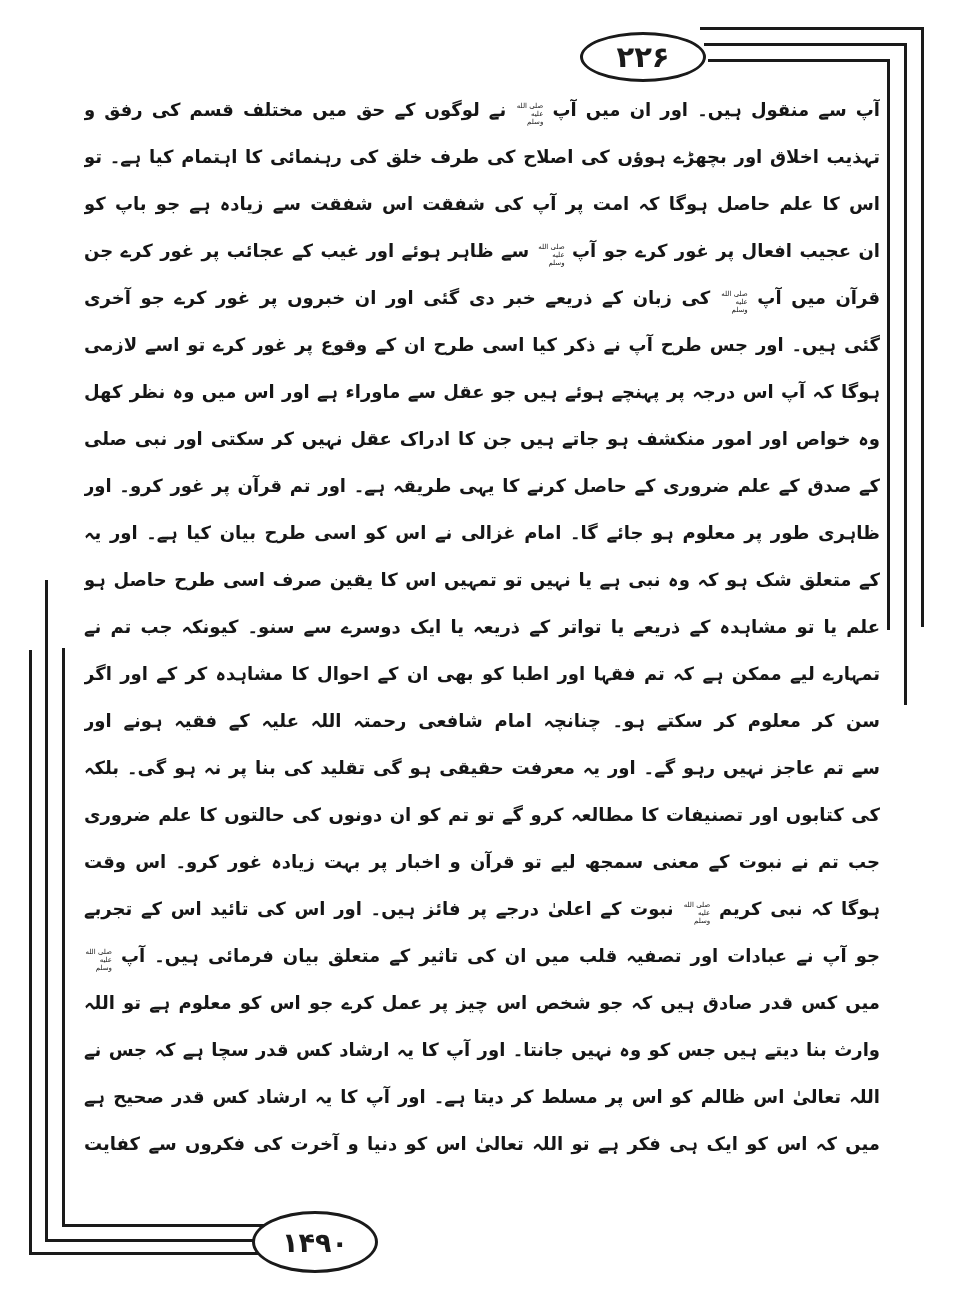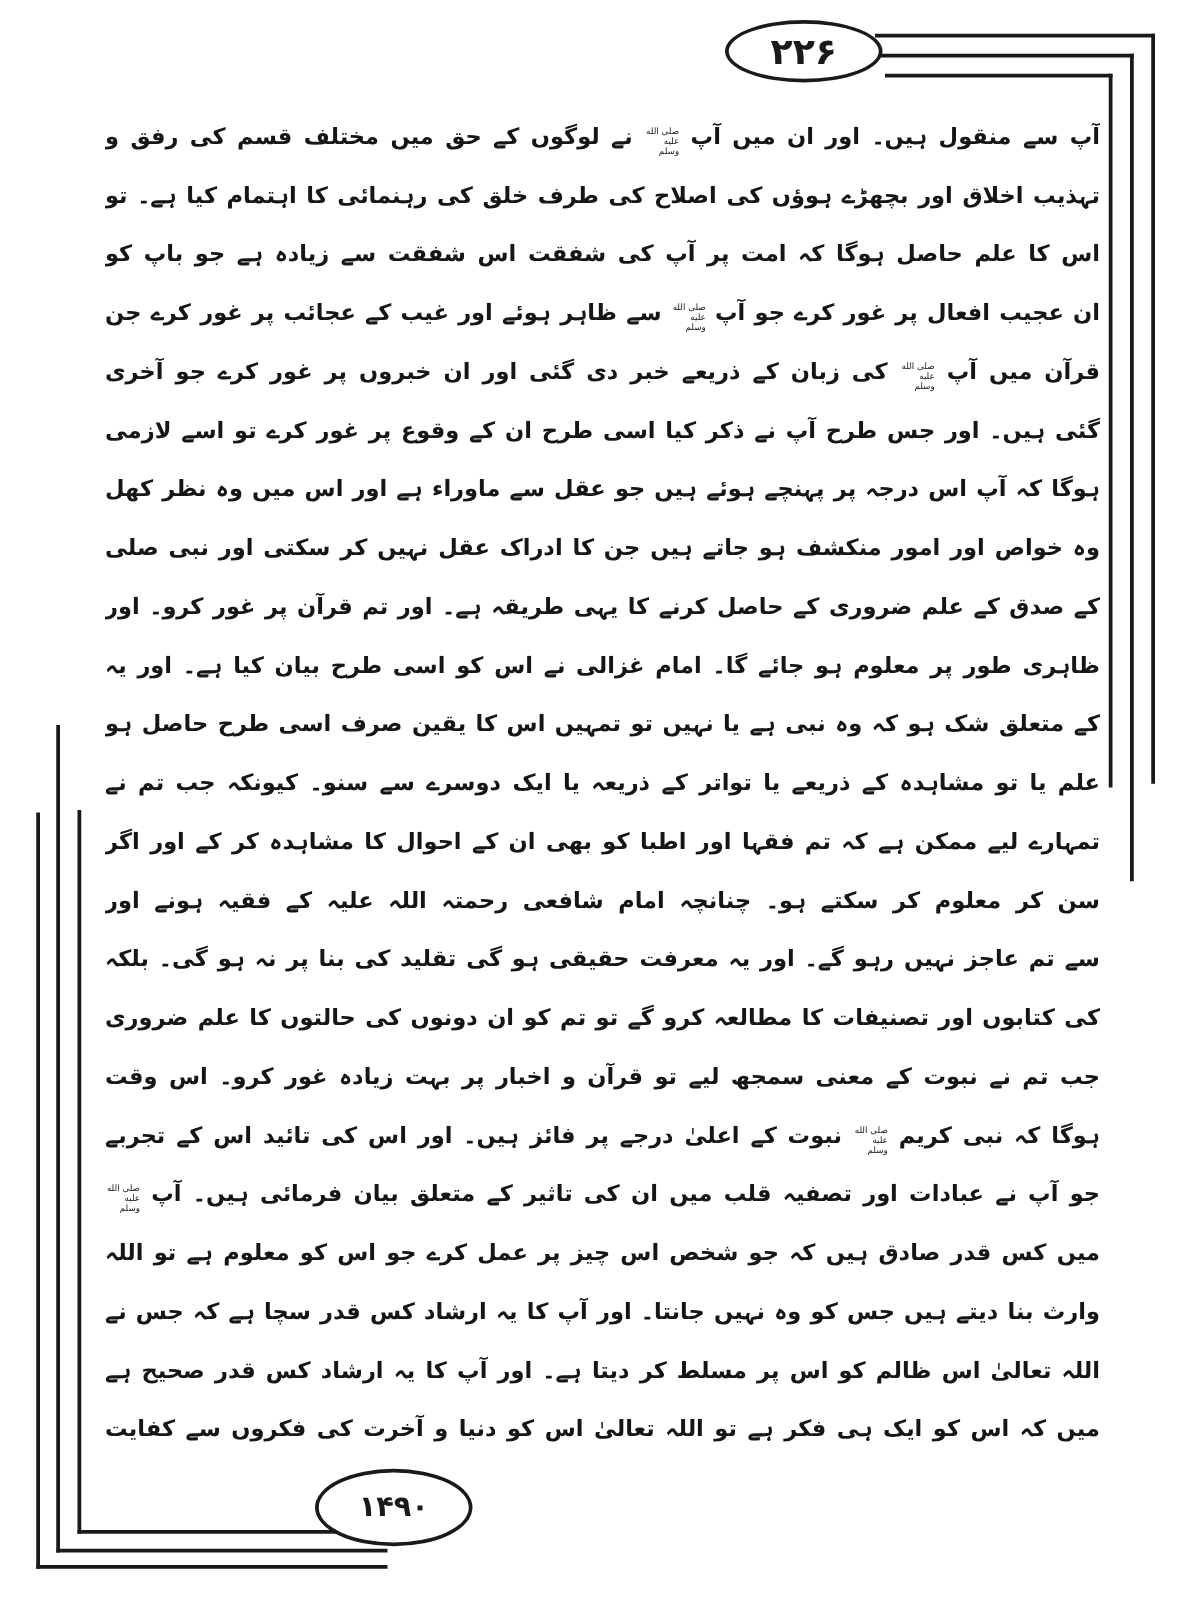--- a/index.html
+++ b/index.html
@@ -26,30 +26,30 @@
     border: 3px solid #1a1a1a;
     border-radius: 50%;
     background: #ffffff;
     display: flex;
     align-items: center;
     justify-content: center;
     z-index: 2;
     color: #1a1a1a;
   }
   .oval-top {
-    left: 580px; top: 16px;
+    left: 580px; top: 32px;
     width: 120px; height: 44px;
     font-size: 29px;
     font-weight: bold;
     letter-spacing: 2px;
   }
   .oval-bottom {
-    left: 252px; top: 1175px;
+    left: 252px; top: 1211px;
     width: 120px; height: 56px;
-    font-size: 23px;
+    font-size: 27px;
     font-weight: bold;
     letter-spacing: 1px;
     align-items: center;
   }
   
   .text-block {
     position: absolute;
     left: 84px; top: 86px;
     width: 796px;
     direction: rtl;

